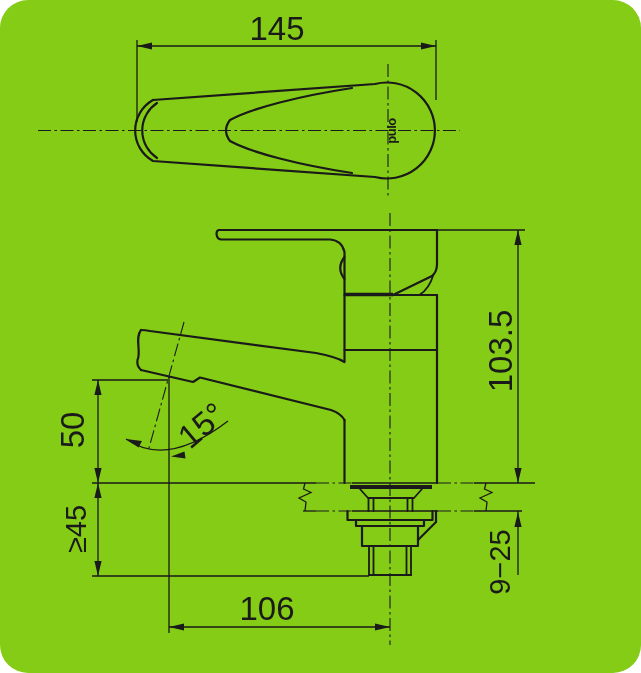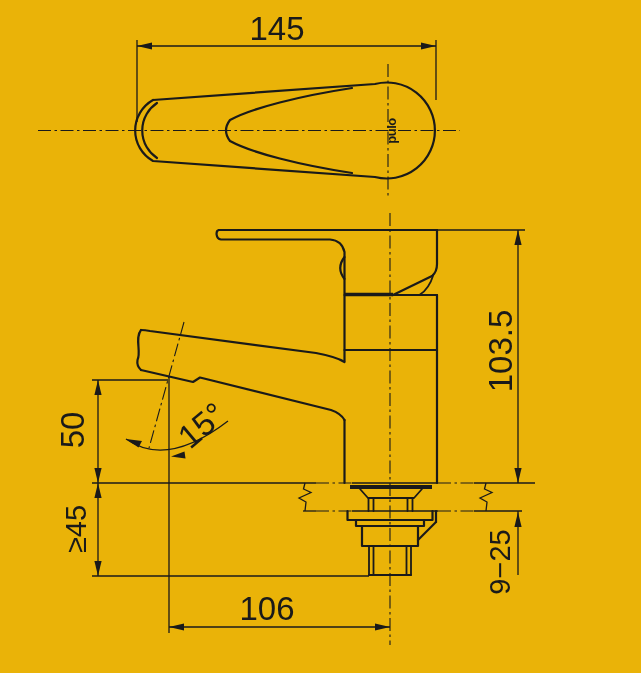--- a/index.html
+++ b/index.html
@@ -1,17 +1,17 @@
 <!DOCTYPE html>
 <html><head>
 <meta charset="utf-8">
 <style>
   html,body{margin:0;padding:0;background:#ffffff;}
-  .sheet{position:relative;width:641px;height:673px;background:#eab308;overflow:hidden;
-         font-family:"Liberation Sans", sans-serif;}
+  .sheet{position:relative;width:641px;height:673px;background:#84cc16;overflow:hidden;
+         font-family:"Liberation Sans", sans-serif;border-radius:28px;}
   svg{position:absolute;left:0;top:0;}
   .ol{stroke:#1a1a1a;stroke-width:2.2;fill:none;stroke-linecap:round;stroke-linejoin:round;}
   .ol-thick{stroke:#1a1a1a;stroke-width:3.6;fill:none;stroke-linecap:butt;}
   .ol-xthick{stroke:#1a1a1a;stroke-width:4.2;fill:none;stroke-linecap:butt;}
   .ol-med{stroke:#1a1a1a;stroke-width:1.8;fill:none;stroke-linecap:round;stroke-linejoin:round;}
   .thin{stroke:#1a1a1a;stroke-width:1.3;fill:none;stroke-linecap:butt;}
   .cl{stroke:#1a1a1a;stroke-width:1.1;fill:none;stroke-dasharray:13 3.5 2.5 3.5;stroke-linecap:butt;}
   .arr{fill:#1a1a1a;stroke:none;}
   .dimtxt{fill:#1a1a1a;font-family:"Liberation Sans", sans-serif;font-size:33px;}
   .dimtxt-s{fill:#1a1a1a;font-family:"Liberation Sans", sans-serif;font-size:29px;}

